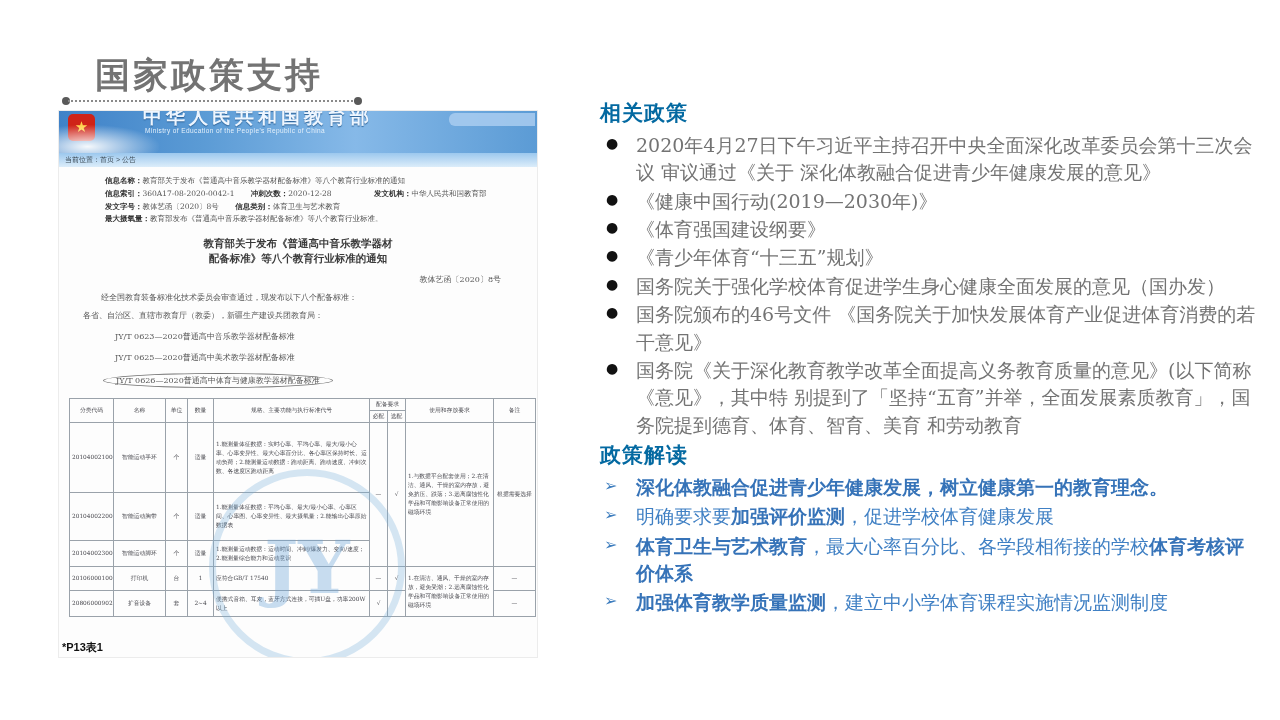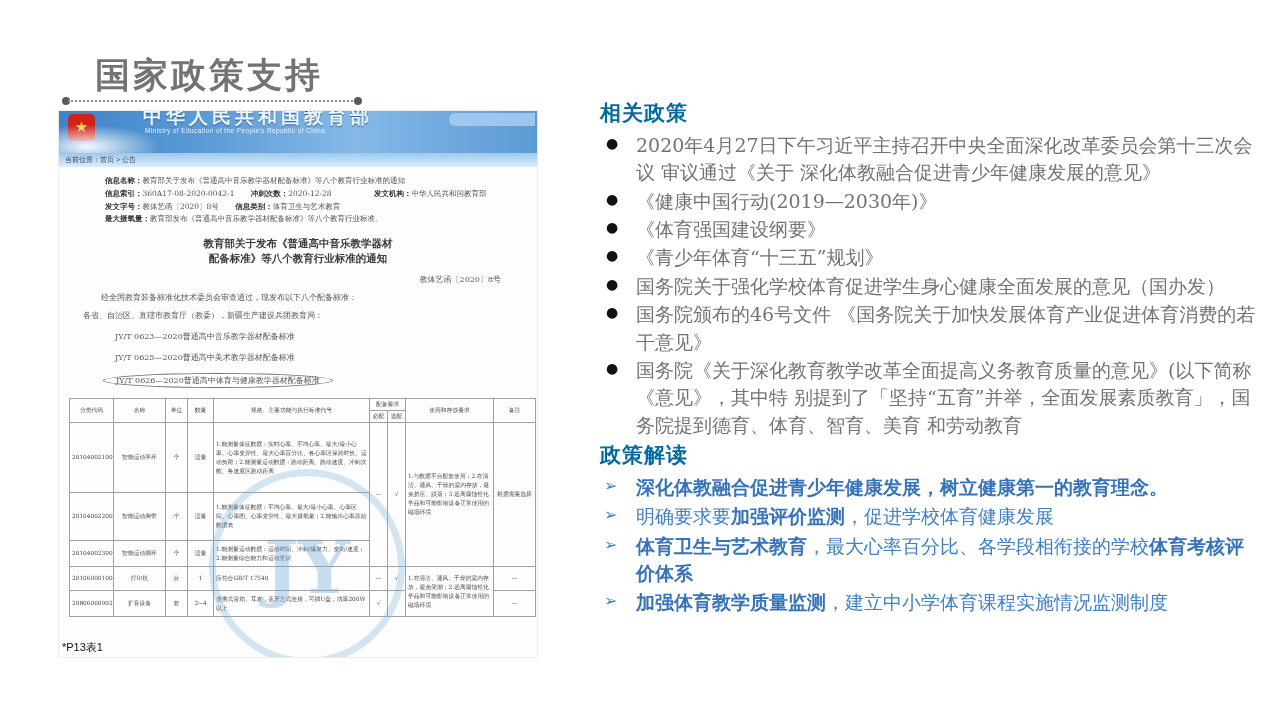--- a/index.html
+++ b/index.html
@@ -94,21 +94,21 @@
   .equip-table th{font-weight:normal;text-align:center;}
   .equip-table td.c{text-align:center;}
   .equip-table td.spec{text-align:left;}
   .jy-watermark{
     position:absolute;left:150px;top:358px;width:182px;height:182px;border-radius:50%;
     border:7px solid rgba(120,175,220,.30);display:flex;align-items:center;justify-content:center;
     color:rgba(110,165,215,.38);font-size:72px;font-weight:bold;
     font-family:"DejaVu Serif",serif;pointer-events:none;
   }
   .p13-caption{
-    position:absolute;left:3px;bottom:2px;font-size:11px;font-weight:normal;color:#111;
+    position:absolute;left:3px;bottom:2px;font-size:11px;font-weight:bold;color:#111;
     font-family:"Liberation Sans",sans-serif;
   }
 
   
   .right-col{position:absolute;left:600px;top:99px;width:656px;}
   .sec-heading{
     font-size:21px;font-weight:bold;color:#0369a1;letter-spacing:1px;
     font-family:Liberation Serif, serif;margin:0 0 5px 0;
   }
   .policy-list{list-style:none;margin:0 0 2px 0;padding:0;}

